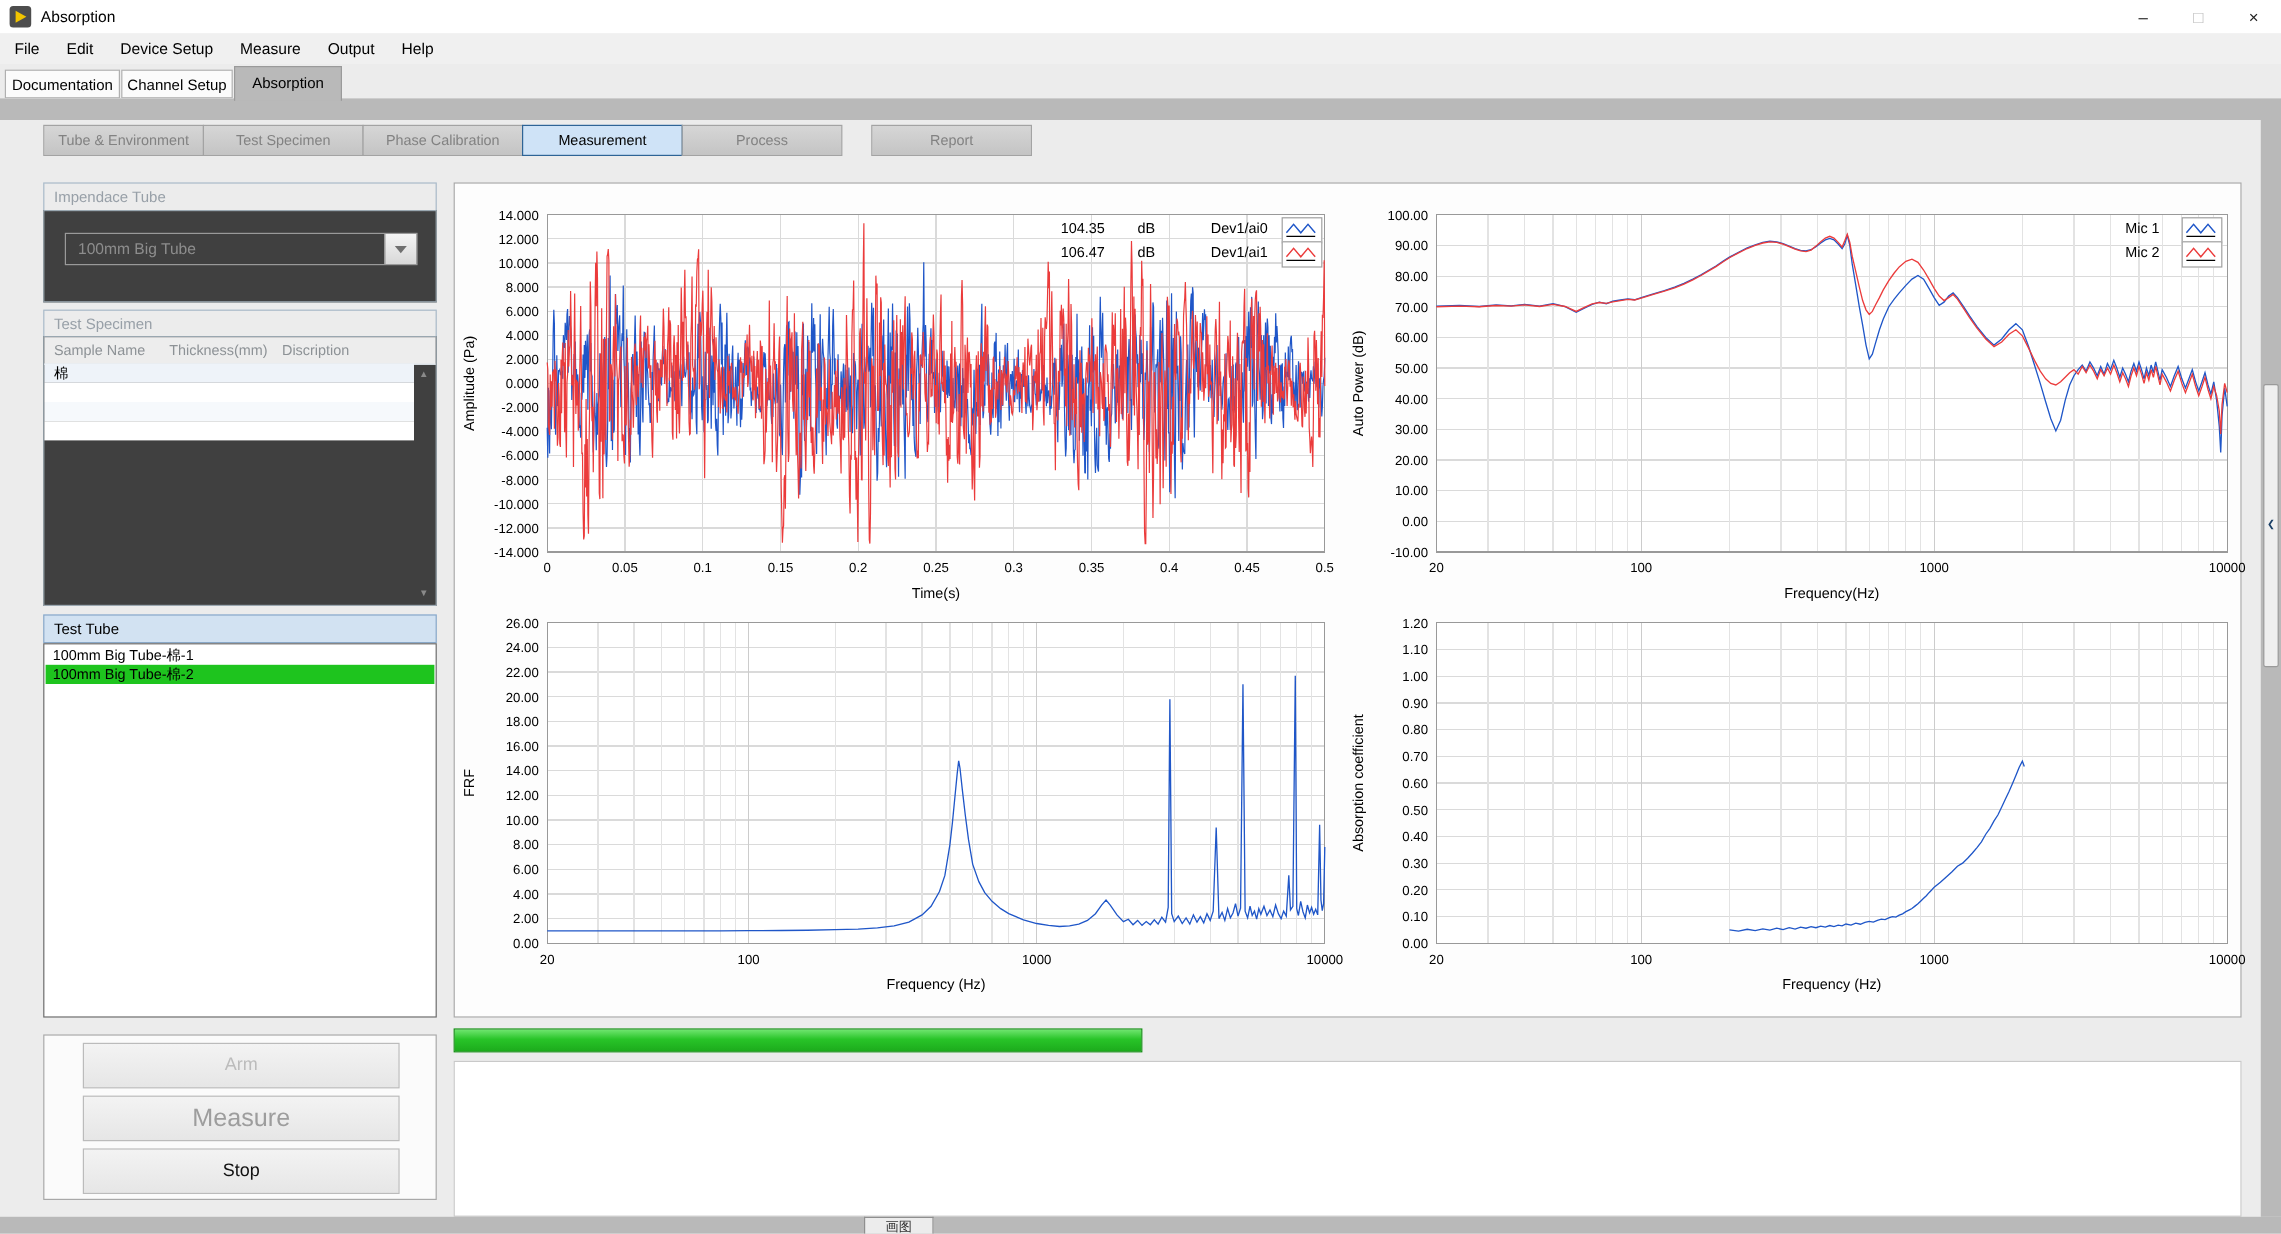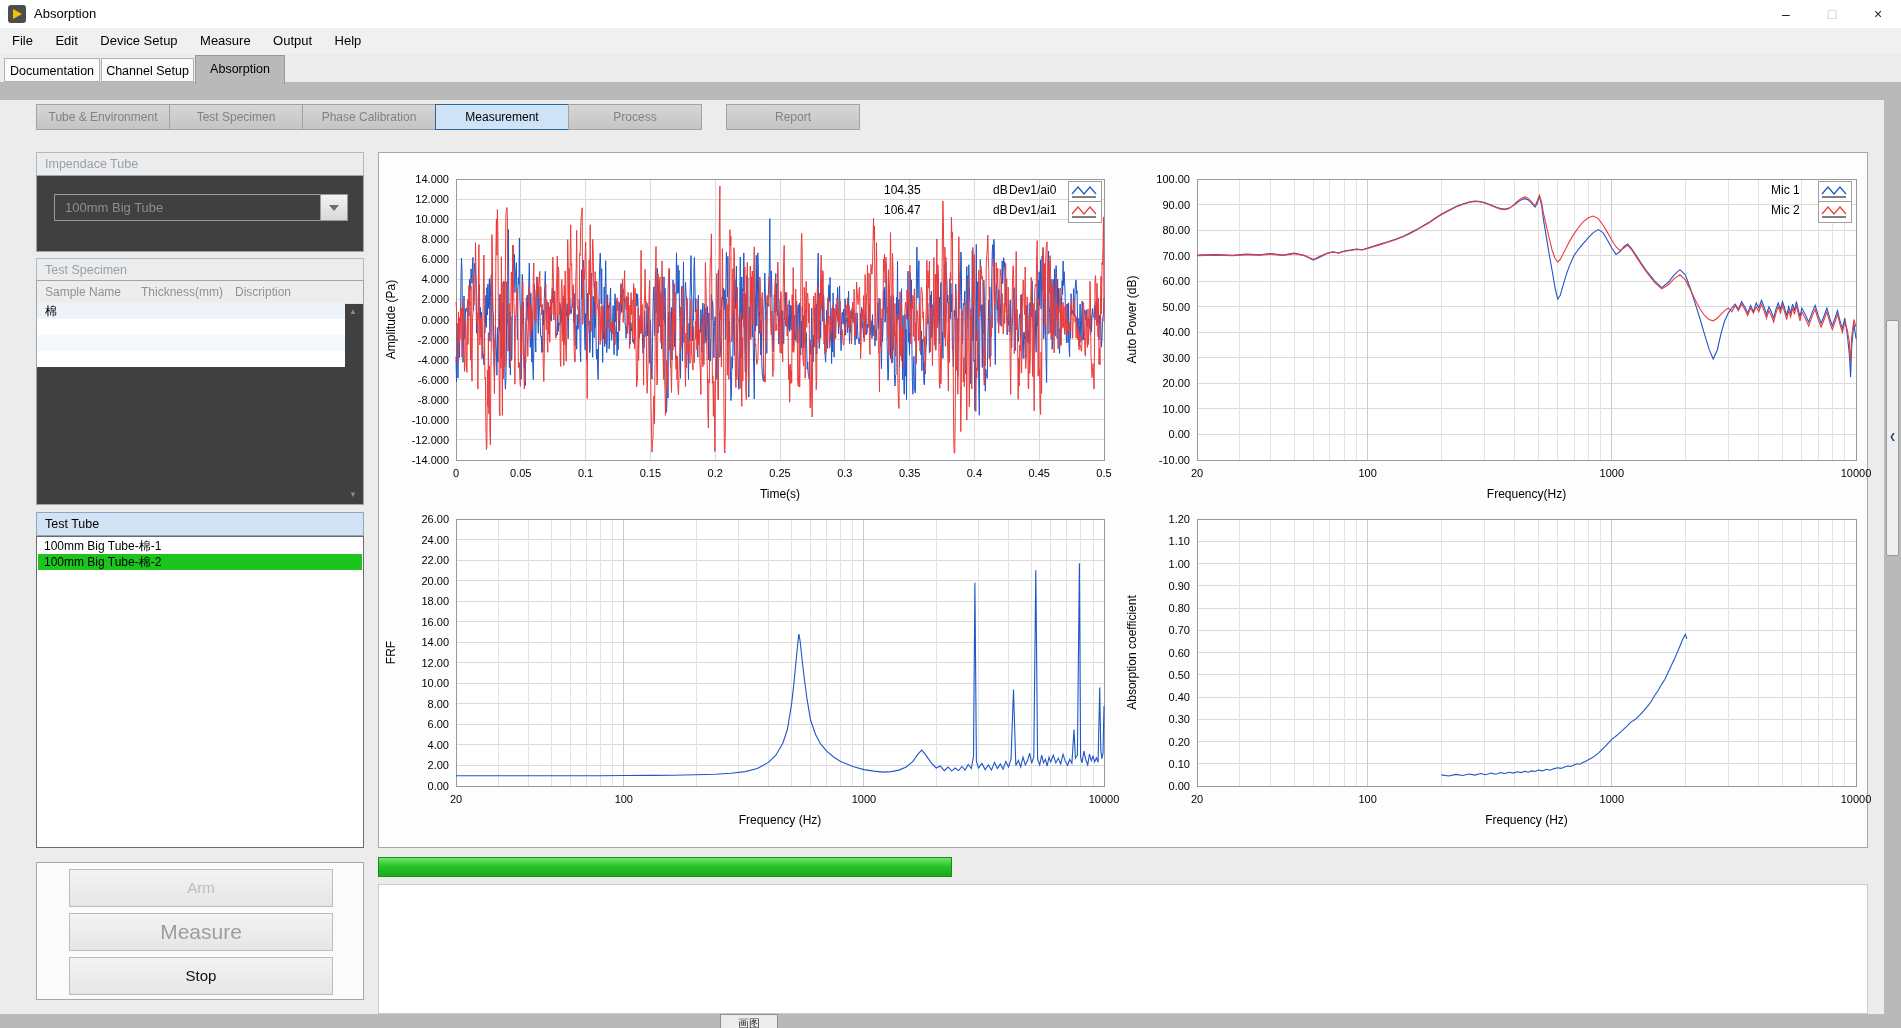--- a/index.html
+++ b/index.html
@@ -58,21 +58,21 @@
     border:1px solid #a8a8a8;background:#fdfdfd;}
   .chart{position:absolute;}
   .chart svg{position:absolute;}
   .ch-tl{left:77px;top:26px;width:648px;height:281px;}
   .ch-tr{left:818px;top:26px;width:659px;height:281px;}
   .ch-bl{left:77px;top:366px;width:648px;height:267px;}
   .ch-br{left:818px;top:366px;width:659px;height:267px;}
   .ovl{position:absolute;z-index:5;font-size:12px;color:#000;}
   .ovl .row{position:absolute;left:0;height:20px;width:230px;}
   .ovl .val{position:absolute;left:0;}
-  .ovl .unit{position:absolute;left:64px;margin-left:45px;}
+  .ovl .unit{position:absolute;left:64px;}
   .ovl .ch{position:absolute;left:125px;}
   .licon{position:absolute;left:184px;top:-2px;width:32px;height:20px;background:#fff;border:1px solid #a0a0a0;}
   .mic-ovl .ch{left:0;}
   .mic-ovl .licon{left:47px;}
   
   .progress{left:378px;top:857px;width:574px;height:20px;box-sizing:border-box;border:1px solid #149114;
     background:linear-gradient(#6fe56f,#28c428 45%,#1cab1c);}
   .lower-panel{left:378px;top:884px;width:1490px;height:130px;box-sizing:border-box;background:#ffffff;border:1px solid #c9c9c9;}
   .right-strip{left:1884px;top:100px;width:17px;height:914px;background:#b9b9b9;}
   .strip-thumb{left:1886px;top:320px;width:13px;height:236px;background:#efefef;border:1px solid #9a9a9a;

